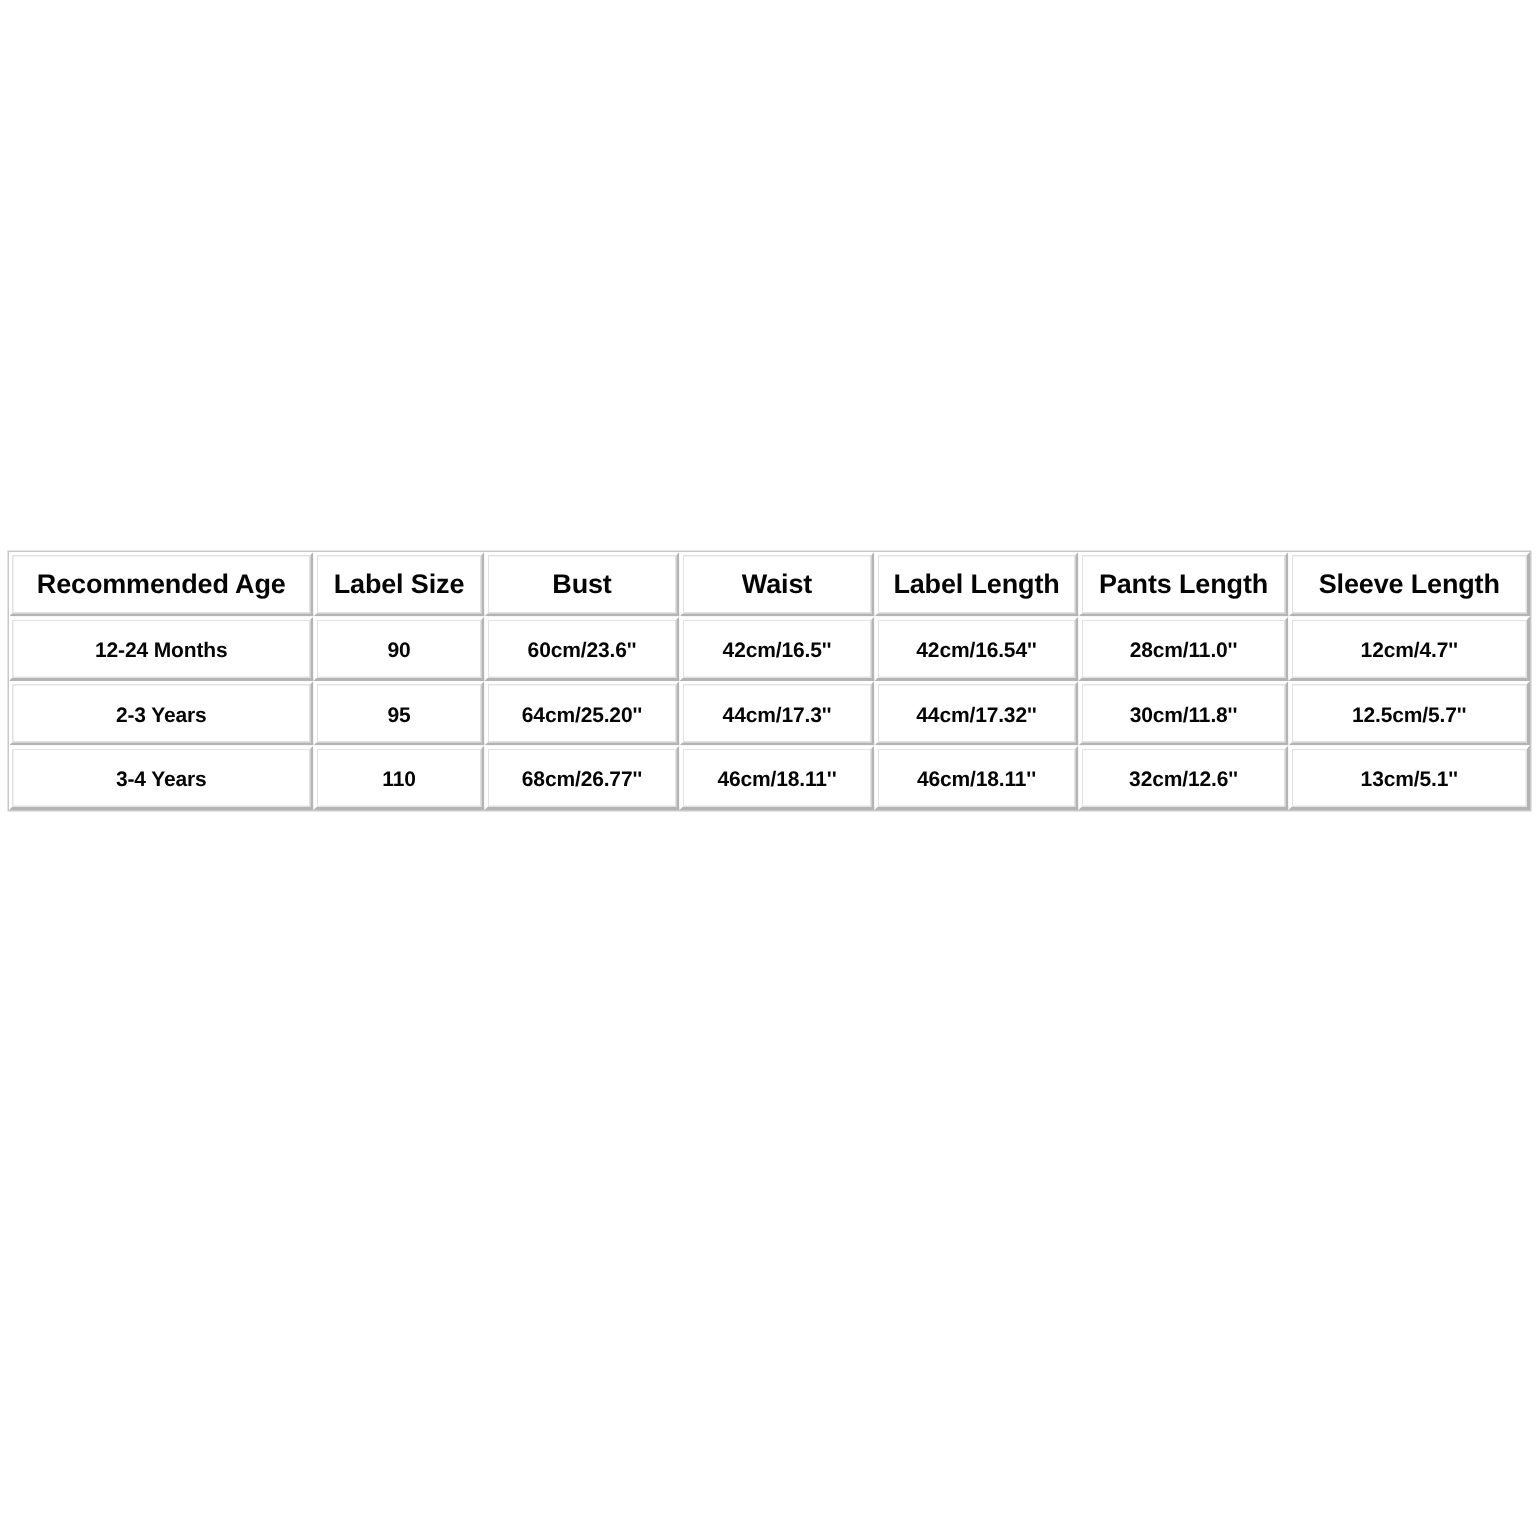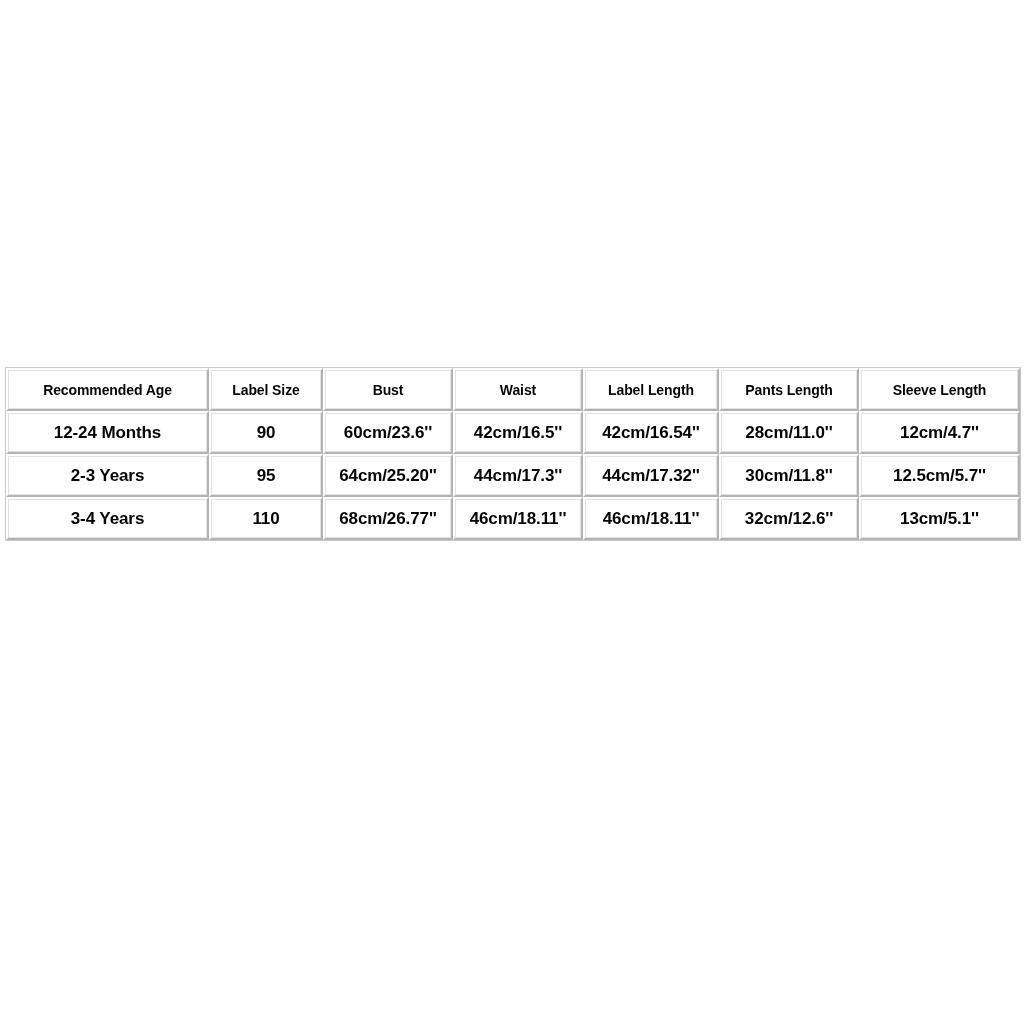--- a/index.html
+++ b/index.html
@@ -37,28 +37,28 @@
     border-left: 2px solid #ffffff;
     border-right: 2px solid #b4b4b4;
     border-bottom: 2px solid #b4b4b4;
     box-shadow: inset 0 0 0 1px #e2e2e2;
     text-align: center;
     vertical-align: middle;
     height: 37px;
     padding: 1px 3px;
     color: #050505;
     font-weight: bold;
-    font-size: 17px;
+    font-size: 14px;
     letter-spacing: -0.1px;
     white-space: nowrap;
     overflow: hidden;
   }
 
   table.size-chart tr.header-row td {
-    font-size: 14px;
+    font-size: 18px;
   }
 
   
   col.c0 { width: 203px; }
   col.c1 { width: 114px; }
   col.c2 { width: 130px; }
   col.c3 { width: 130px; }
   col.c4 { width: 136px; }
   col.c5 { width: 140px; }
   col.c6 { width: 161px; }

